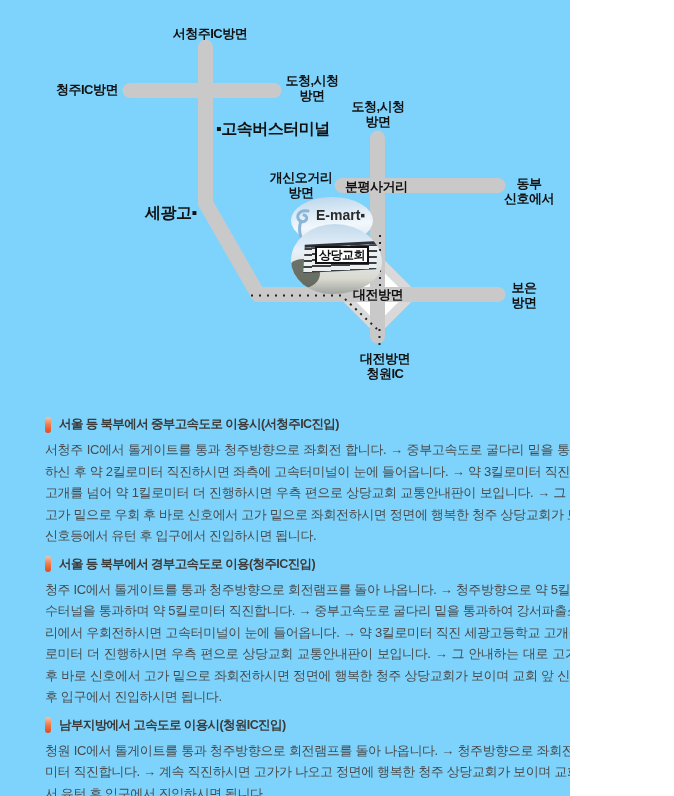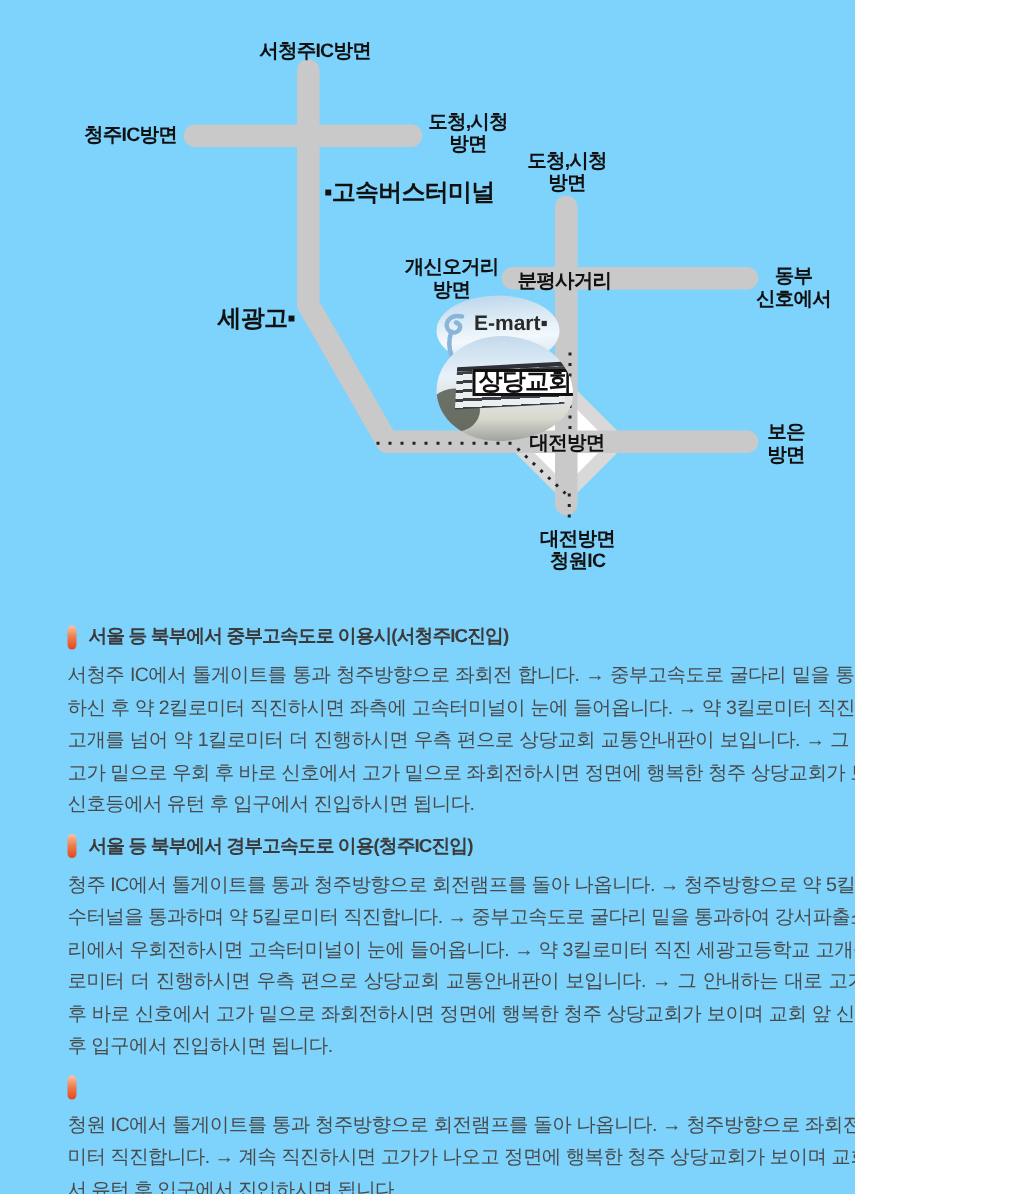--- a/index.html
+++ b/index.html
@@ -41,21 +41,21 @@
     position: absolute; left: 14%; top: 27%; width: 80%; height: 40%;
     background: repeating-linear-gradient(180deg, #3c3f46 0 2px, #eceff0 2px 6px);
     border-top: 3px solid #2e3138; transform: rotate(-3deg) skewX(-6deg);
   }
   .church-trees {
     position: absolute; left: -6%; bottom: 8%; width: 38%; height: 42%;
     border-radius: 50%; background: #565c50; opacity: .85;
   }
   .church-label {
     position: absolute; left: 24px; top: 22px; padding: 0 2px;
-    background: #fff; border: 2px solid #111; font-size: 16px; font-weight: bold;
+    background: #fff; border: 2px solid #111; font-size: 12px; font-weight: bold;
     color: #111; letter-spacing: -0.5px; white-space: nowrap; line-height: 14px;
   }
 
   
   #sections { position: absolute; left: 45px; top: 416px; width: 608px; }
   .section { margin: 0 4px 9px 0; }
   .section-title {
     display: flex; align-items: center; gap: 8px; margin: 0 0 6px 0;
     font-size: 12.5px; font-weight: bold; color: #3b3b3b; letter-spacing: -0.6px;
   }
@@ -165,18 +165,19 @@
       <div class="section-title">
         <span class="bullet"></span>
         <span>서울 등 북부에서 경부고속도로 이용(청주IC진입)</span>
       </div>
       <p class="section-body">청주 IC에서 톨게이트를 통과 청주방향으로 회전램프를 돌아 나옵니다. → 청주방향으로 약 5킬로미터를 가로수터널을 통과하며 약 5킬로미터 직진합니다. → 중부고속도로 굴다리 밑을 통과하여 강서파출소를 지난 사거리에서 우회전하시면 고속터미널이 눈에 들어옵니다. → 약 3킬로미터 직진 세광고등학교 고개를 넘어 약 1킬로미터 더 진행하시면 우측 편으로 상당교회 교통안내판이 보입니다. → 그 안내하는 대로 고가 밑으로 우회 후 바로 신호에서 고가 밑으로 좌회전하시면 정면에 행복한 청주 상당교회가 보이며 교회 앞 신호등에서 유턴 후 입구에서 진입하시면 됩니다.</p>
     </div>
 
     <div class="section">
       <div class="section-title">
         <span class="bullet"></span>
+        <span>남부지방에서 고속도로 이용시(청원IC진입)</span>
       </div>
       <p class="section-body">청원 IC에서 톨게이트를 통과 청주방향으로 회전램프를 돌아 나옵니다. → 청주방향으로 좌회전 후 약 10킬로미터 직진합니다. → 계속 직진하시면 고가가 나오고 정면에 행복한 청주 상당교회가 보이며 교회 앞 신호등에서 유턴 후 입구에서 진입하시면 됩니다.</p>
     </div>
 
   </div>
 </div>
 
 </body></html>

